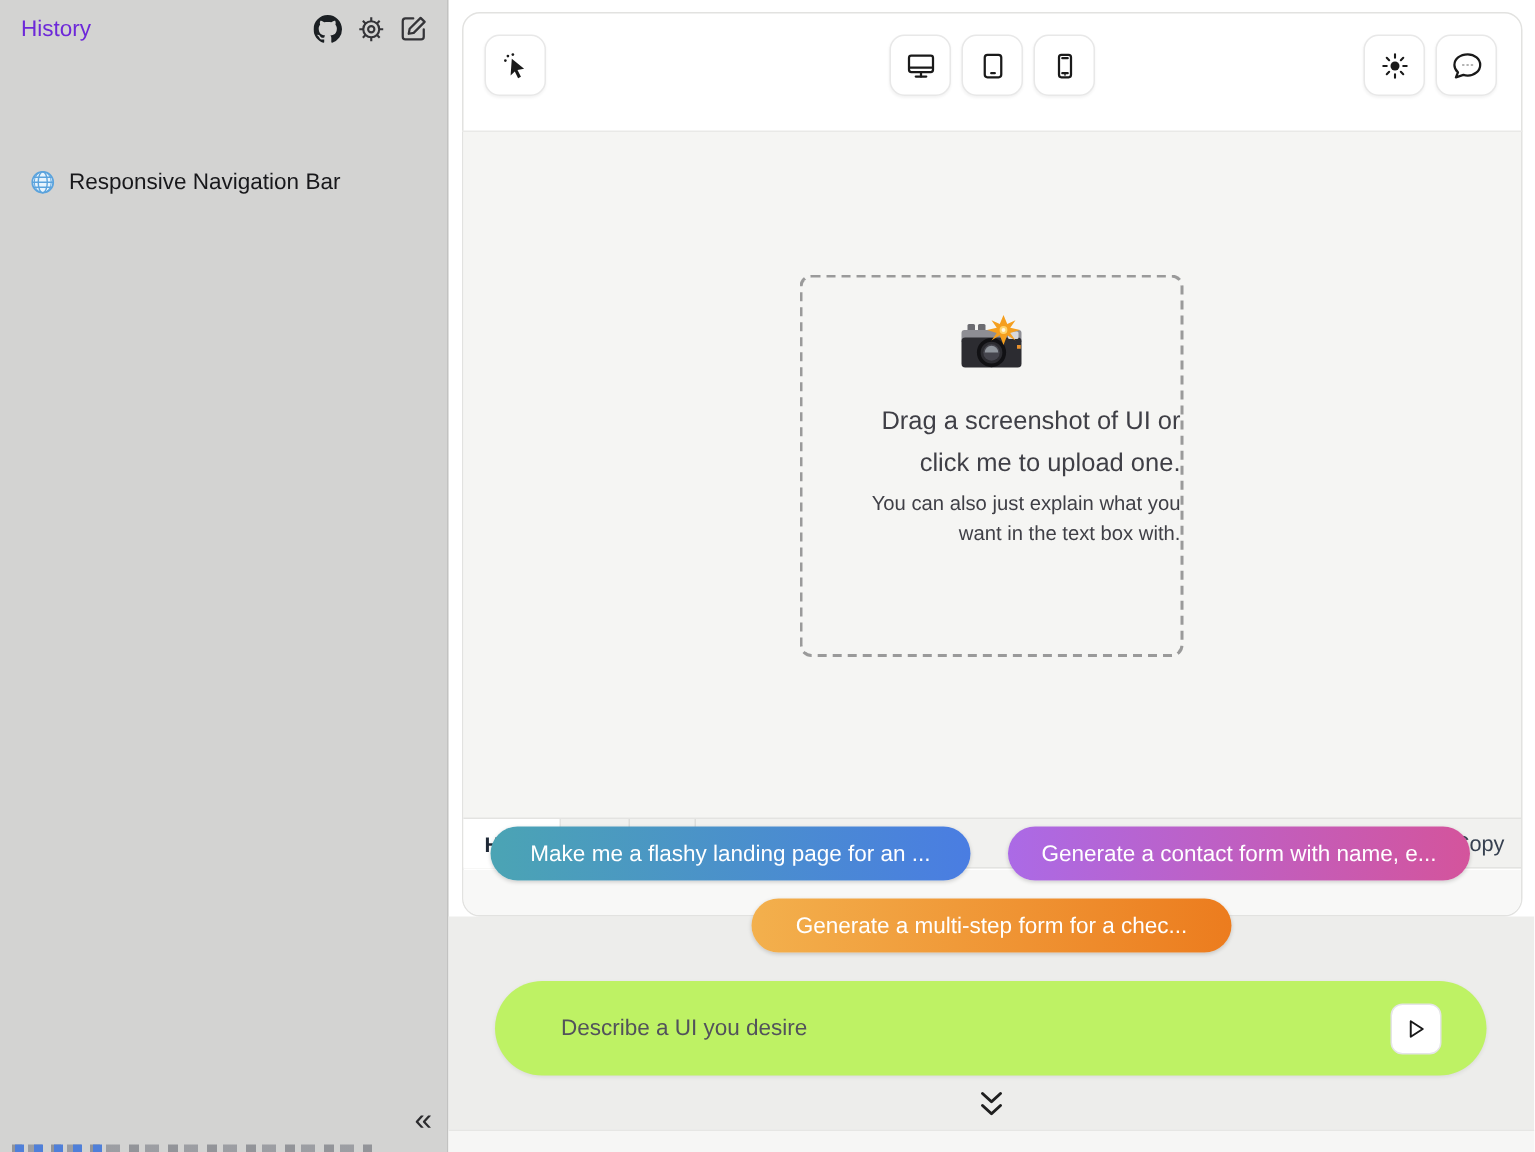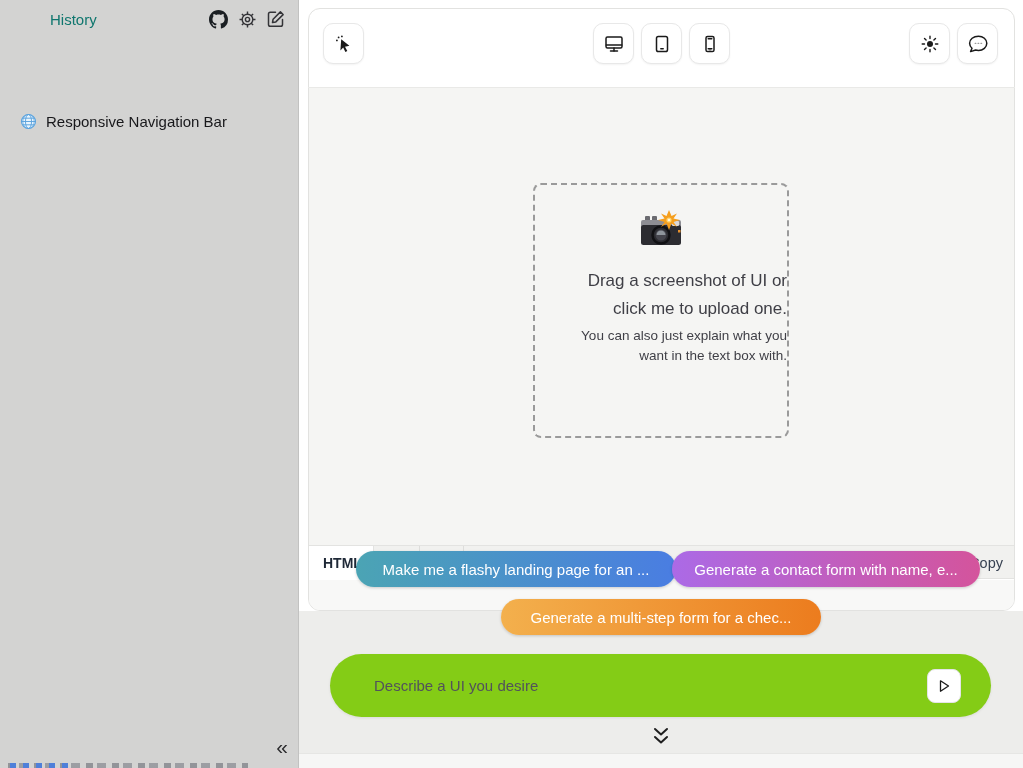--- a/index.html
+++ b/index.html
@@ -3,21 +3,21 @@
 <meta charset="utf-8">
 <style>
   * { margin:0; padding:0; box-sizing:border-box; }
   html,body { width:1023px; height:768px; }
   body { font-family:"Liberation Sans","DejaVu Sans",sans-serif; background:#fff; }
   #app { position:relative; width:1023px; height:768px; overflow:hidden; background:#fff; }
 
   
   .sidebar { position:absolute; left:0; top:0; width:299px; height:768px; background:#d3d3d2; border-right:1px solid rgba(0,0,0,.08); }
   .sidebar-header { position:absolute; left:0; top:0; width:100%; height:40px; }
-  .sidebar-title { position:absolute; left:14px; top:11px; font-size:15px; color:#0f766e;margin-left:36px; }
+  .sidebar-title { position:absolute; left:14px; top:11px; font-size:15px; color:#6d28d9; }
   .sb-icons { position:absolute; right:12px; top:9px; display:flex; gap:9px; align-items:center; }
   .sb-icon-btn { width:20px; height:20px; display:flex; align-items:center; justify-content:center; cursor:pointer; }
   .history-item { position:absolute; left:0; width:100%; height:32px; display:flex; align-items:center; padding-left:20px; gap:9px; cursor:pointer; }
   .history-item .label { font-size:15px; color:#18181b; }
   .item-1 { top:61px; }
   .item-2 { top:105px; }
   .collapse-btn { position:absolute; right:12px; bottom:11px; font-size:21px; color:#2b2b2e; line-height:1; cursor:pointer; letter-spacing:-2px; }
   .clipped-text { position:absolute; left:8px; bottom:0; width:240px; height:5px; overflow:hidden;
     background:repeating-linear-gradient(90deg,#7d7f86 0 7px, transparent 7px 11px, #8a8c93 11px 20px, transparent 20px 26px);
     opacity:.75; }
@@ -54,26 +54,26 @@
   .tab-active { position:absolute; left:0; top:0; width:65px; height:33px; background:#fff; border-right:1px solid #e3e3e1;
     display:flex; align-items:center; padding-left:14px; font-size:14px; font-weight:700; color:#1f2937; cursor:pointer; }
   .tab-sep { position:absolute; top:0; width:1px; height:33px; background:#dddddb; }
   .sep-1 { left:110px; } .sep-2 { left:154px; }
   .copy-btn { position:absolute; right:11px; top:0; height:33px; display:flex; align-items:center; font-size:14.5px; color:#374151; cursor:pointer; }
   .code-strip { position:absolute; left:309px; top:580px; width:705px; height:30px; background:#f8f8f7; border-radius:0 0 11px 11px; }
 
   
   .pill { position:absolute; height:36px; border-radius:18px; display:flex; align-items:center; justify-content:center;
     color:#fff; font-size:15px; box-shadow:0 1px 3px rgba(0,0,0,.18); cursor:pointer; z-index:30; white-space:nowrap; padding:0 18px; }
-  .pill-1 { left:356px; top:551px; width:320px; background:linear-gradient(90deg,#4ba4b4,#4a7de2);text-align:center; }
+  .pill-1 { left:327px; top:551px; width:320px; background:linear-gradient(90deg,#4ba4b4,#4a7de2);text-align:center; }
   .pill-2 { left:672px; top:551px; width:308px; background:linear-gradient(90deg,#ab6ae6,#d4549c); }
   .pill-3 { left:501px; top:599px; width:320px; background:linear-gradient(90deg,#f3b04d,#ec7c1e); }
 
   
-  .prompt-bar { position:absolute; left:330px; top:654px; width:661px; height:63px; background:#84cc16; border-radius:32px;
+  .prompt-bar { position:absolute; left:330px; top:654px; width:661px; height:63px; background:#bef264; border-radius:32px;
     box-shadow:0 1px 3px rgba(0,0,0,.08); z-index:20; }
   .prompt-input { position:absolute; left:44px; top:0; width:560px; height:63px; border:none; outline:none; background:transparent;
     font-family:"Liberation Sans","DejaVu Sans",sans-serif; font-size:15px; color:#18181b; }
   .prompt-input::placeholder { color:#52525b; opacity:1; }
   .send-btn { position:absolute; right:30px; top:15px; width:34px; height:34px; border-radius:8px; border:1px solid #e4e4e7;
     background:#fff; display:flex; align-items:center; justify-content:center; cursor:pointer; }
 
   .chevron-down { position:absolute; left:649px; top:726px; width:24px; height:21px; cursor:pointer; z-index:25; }
 
   svg { display:block; }

